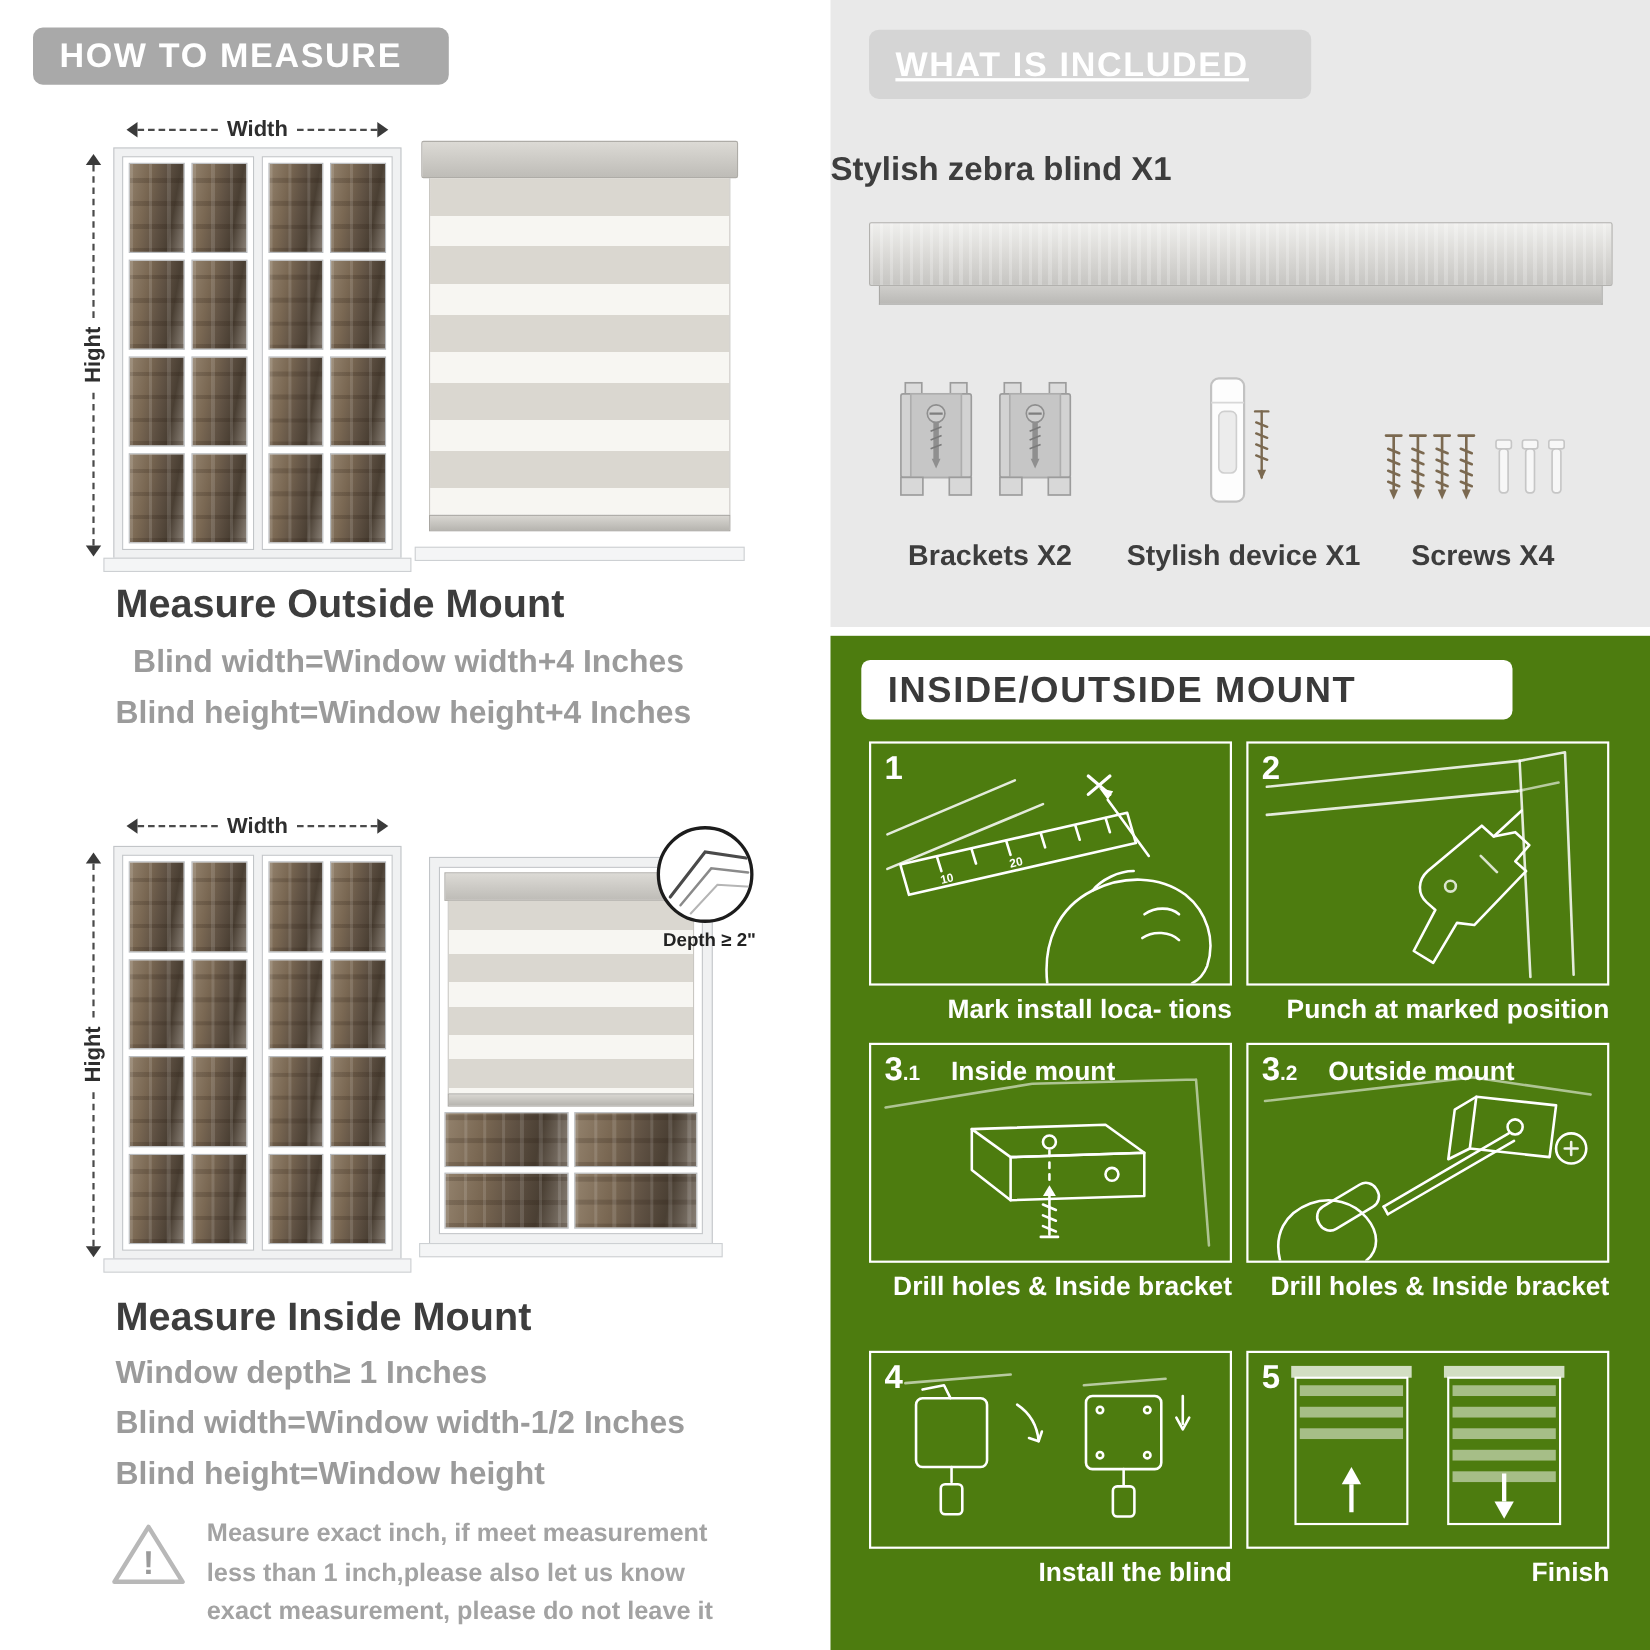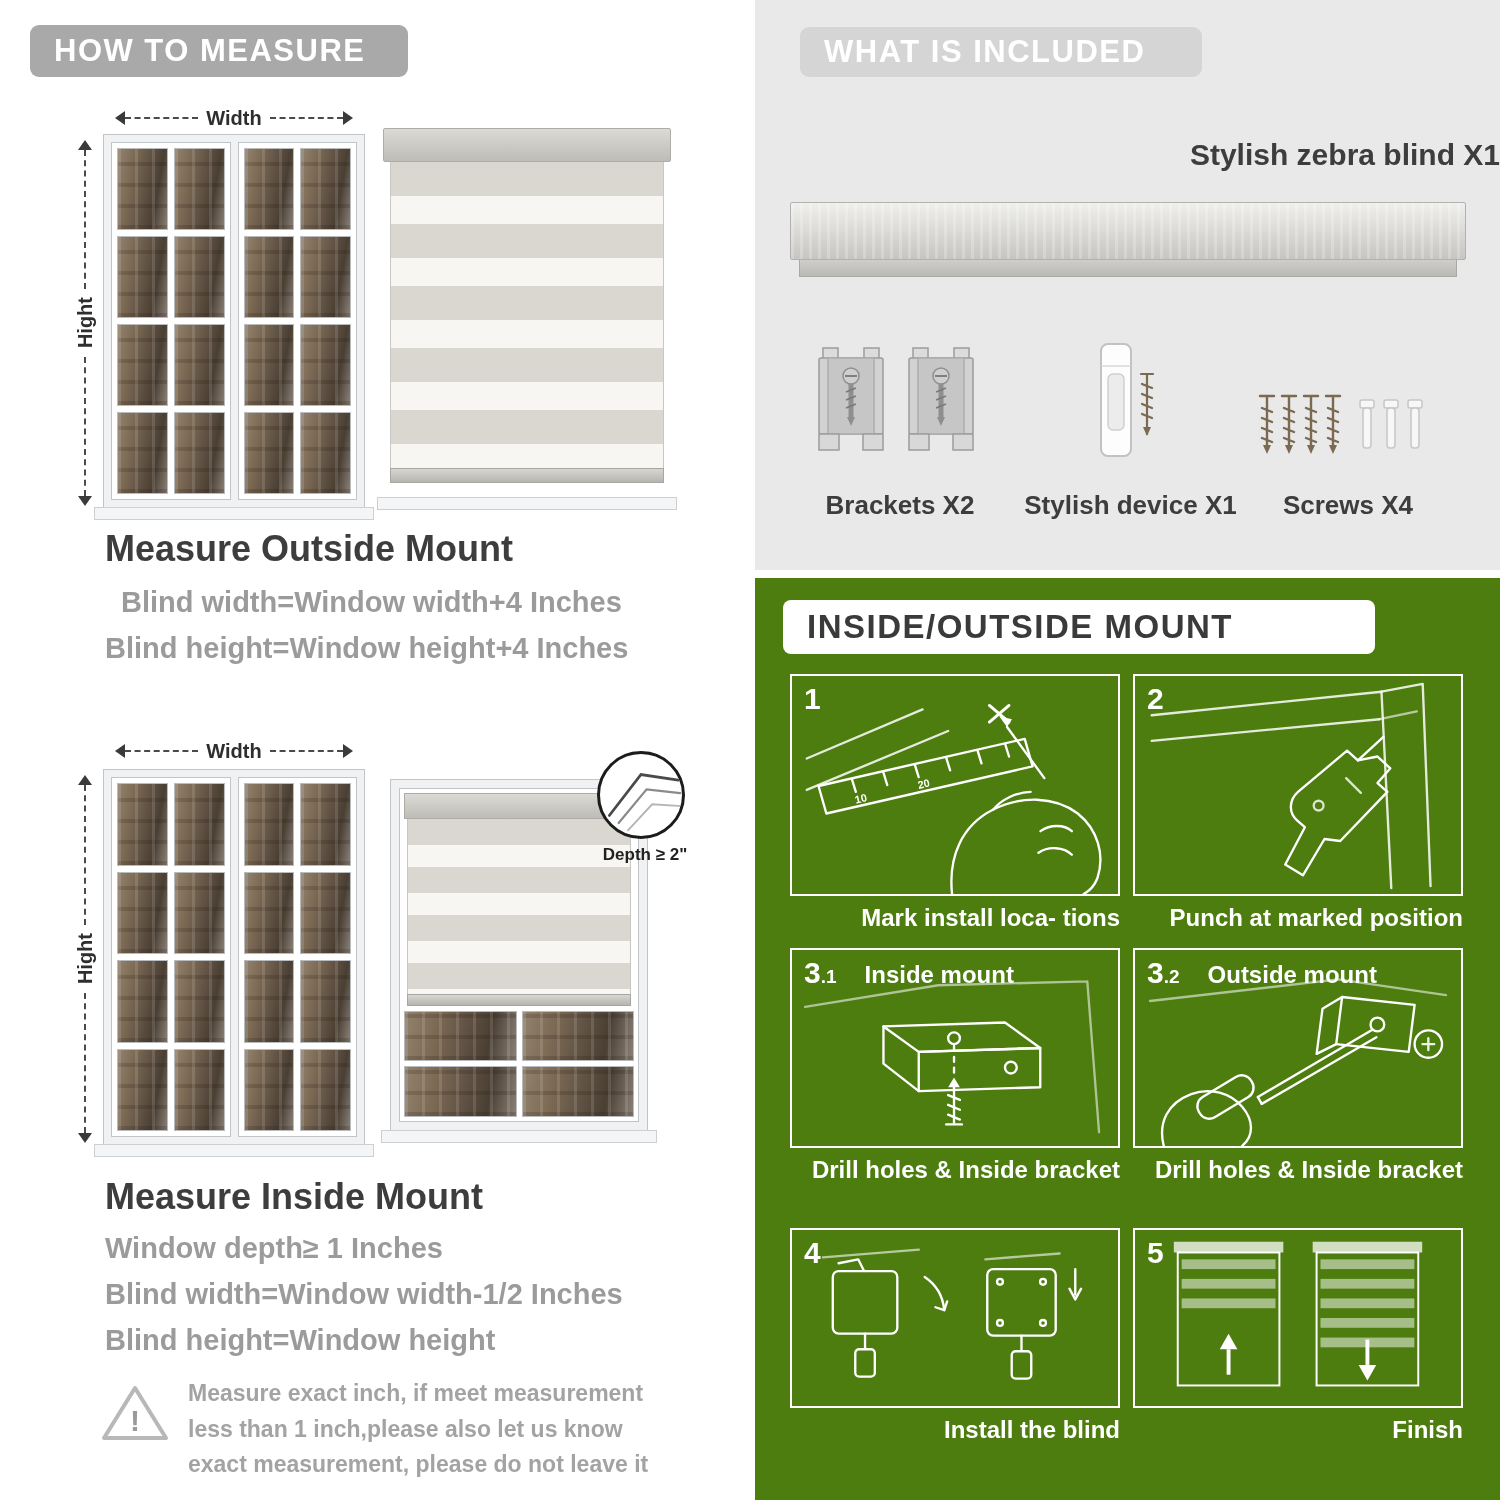--- a/index.html
+++ b/index.html
@@ -53,21 +53,21 @@
   .wi-botrail{height:12px;margin:0 3px;background:linear-gradient(180deg,#d8d6d1,#b7b5b0);border:1px solid #a8a6a1;}
   .wi-panes{flex:1;display:grid;grid-template-columns:1fr 1fr;grid-template-rows:1fr 1fr;gap:5px;padding-top:5px;}
 
   .depth-circle{position:absolute;width:88px;height:88px;border-radius:50%;border:3px solid #1c1c1c;background:#fff;overflow:hidden;}
   .depth-label{position:absolute;width:150px;text-align:center;font-size:17px;font-weight:bold;color:#222;}
 
   .warn-text{position:absolute;font-size:23px;font-weight:bold;color:#a3a3a3;line-height:1.55;}
 
   
   .included-panel{position:absolute;left:755px;top:0;width:745px;height:570px;background:#e9e9e9;}
-  .included-label{position:absolute;left:0;width:100%;text-align:right;font-size:30px;font-weight:bold;color:#3d3d3d;}
+  .included-label{position:absolute;left:0;width:100%;text-align:left;font-size:30px;font-weight:bold;color:#3d3d3d;}
   .headrail{position:absolute;}
   .hr-main{height:58px;border:1px solid #b2b1ae;border-radius:2px;background:
     repeating-linear-gradient(90deg,rgba(255,255,255,.22) 0 3px,rgba(0,0,0,0) 3px 9px),
     linear-gradient(180deg,#efefed 0%,#dddcd9 45%,#c6c5c2 100%);}
   .hr-lip{margin:0 9px;height:17px;border:1px solid #a9a8a5;border-top:none;background:linear-gradient(180deg,#cfcecb,#bab9b6);}
   .comp-label{position:absolute;text-align:center;font-size:26px;font-weight:bold;color:#3d3d3d;white-space:nowrap;}
 
   
   .mount-panel{position:absolute;left:755px;top:578px;width:745px;height:1142px;background:#4d7c0f;}
   .step-box{position:absolute;border:2px solid #fff;}
@@ -210,21 +210,21 @@
 
   <div class="abs" style="left:100px;top:1382px;width:70px;height:64px;">
     <svg viewBox="0 0 70 62" width="70" height="62">
       <path d="M35 6 L66 56 L4 56 Z" fill="none" stroke="#b8b8b8" stroke-width="4" stroke-linejoin="round"></path>
       <text x="35" y="49" text-anchor="middle" font-size="30" font-weight="bold" fill="#9a9a9a">!</text>
     </svg>
   </div>
   <div class="warn-text" style="left:188px;top:1376px;width:480px;">Measure exact inch, if meet measurement less than 1 inch,please also let us know exact measurement, please do not leave it</div>
 
   <div class="included-panel">
-    <div class="abs pill pill-light" style="left:45px;top:27px;width:402px;height:50px;">
+    <div class="abs pill pill-light" style="left:35px;top:27px;width:402px;height:63px;text-decoration:underline;">
       <span>WHAT IS INCLUDED</span>
     </div>
     <div class="included-label" style="top:138px;">Stylish zebra blind X1</div>
 
     <div class="headrail" style="left:35px;top:202px;width:676px;">
       <div class="hr-main"></div>
       <div class="hr-lip"></div>
     </div>
 
     <div class="abs" style="left:60px;top:346px;">

